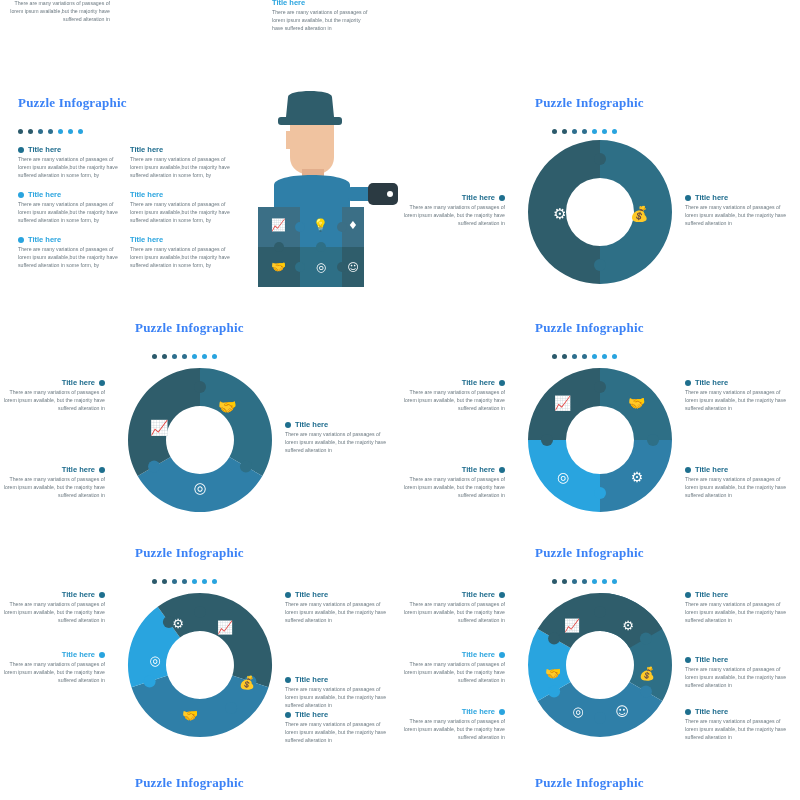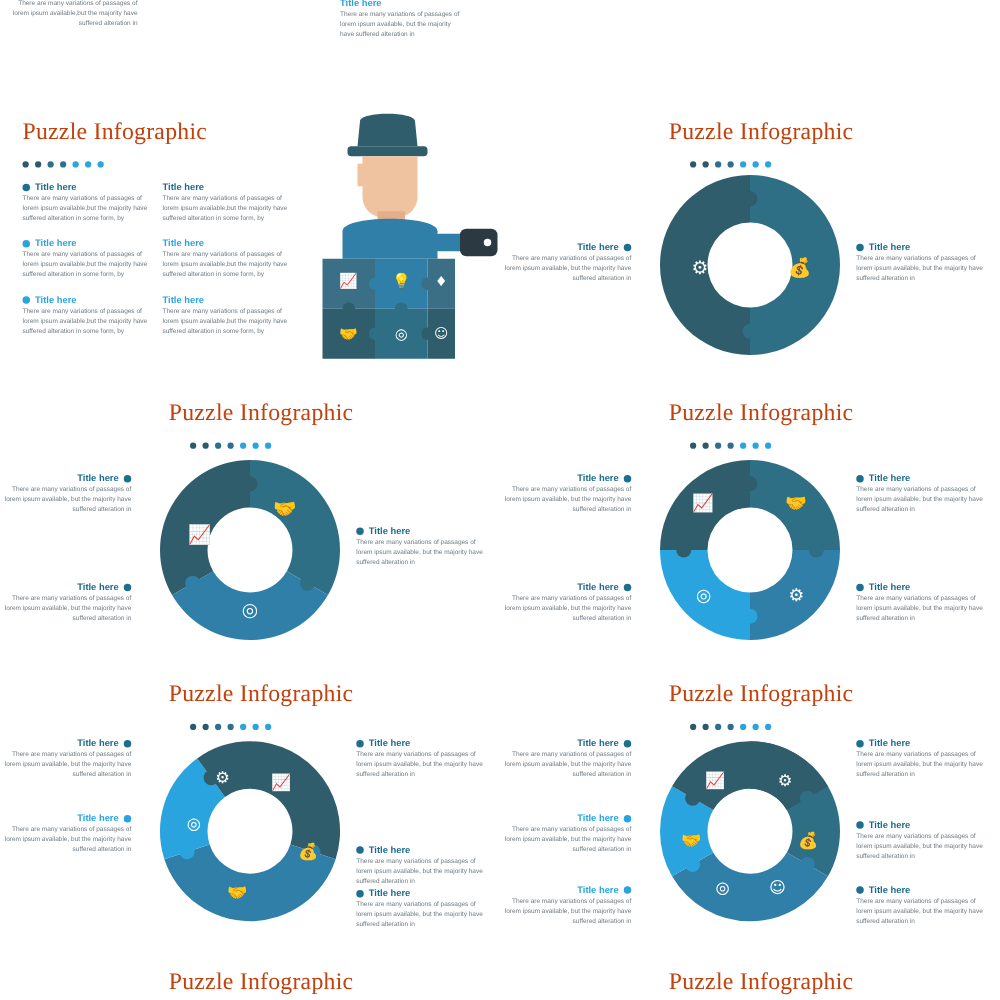--- a/index.html
+++ b/index.html
@@ -5,24 +5,24 @@
   html,body{margin:0;padding:0;}
   body{
     width:800px;height:800px;
     background:#ffffff;
     font-family:"Liberation Sans", sans-serif;
     position:relative;
     overflow:hidden;
   }
   .panel{position:absolute;}
   .title{
-    font-size:19px;
-    color:#c2410c;
+    font-size:13px;
+    color:#3b82f6;
     font-family:"Liberation Serif", serif;
-    font-weight:400;
+    font-weight:700;
     letter-spacing:.2px;
     white-space:nowrap;
   }
   .dots{display:flex;gap:5px;margin-top:7px;}
   .dots span{width:5px;height:5px;border-radius:50%;background:#2e6f8e;display:block;}
   .dots span.lt{background:#29a4df;}
   .dots span.dk{background:#2c5a6b;}
 
   .item{position:absolute;width:105px;}
   .item .hd{display:flex;align-items:center;gap:4px;}

